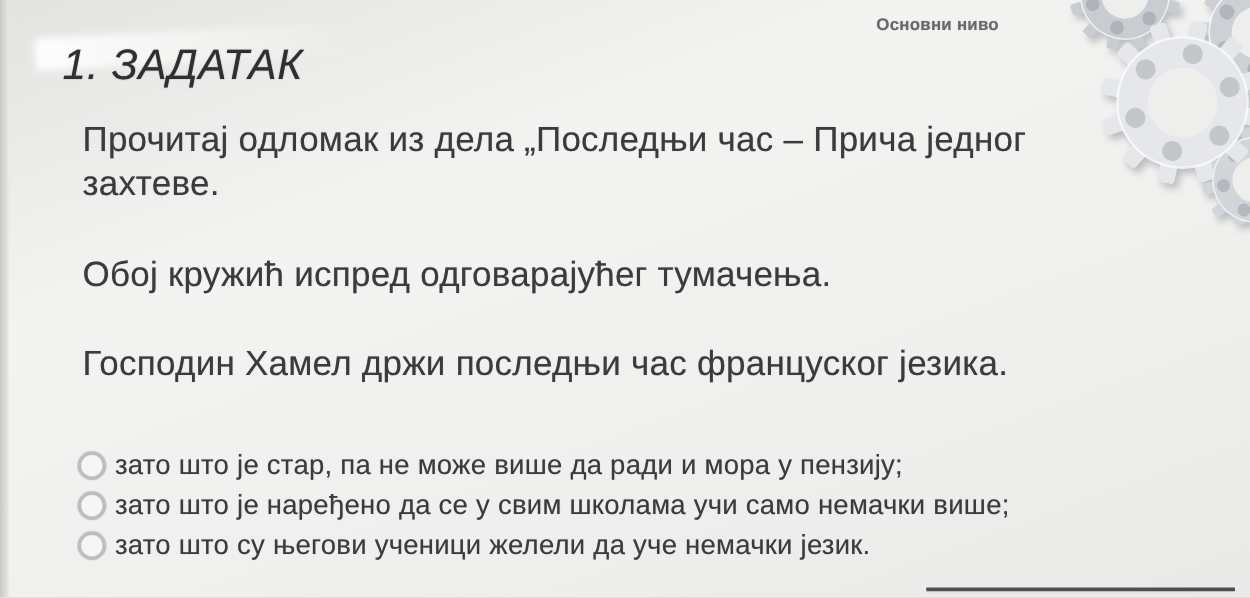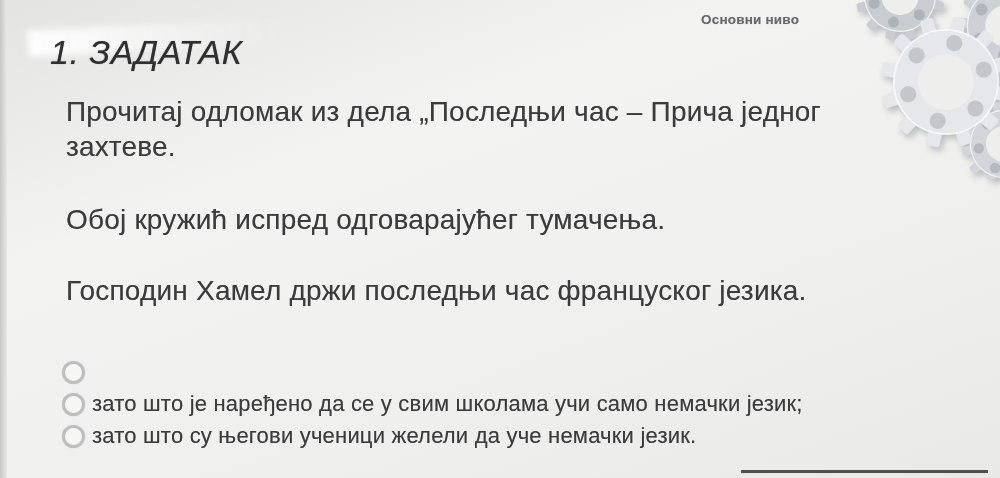--- a/index.html
+++ b/index.html
@@ -114,24 +114,25 @@
     <div>захтеве.</div>
   </div>
 
   <div class="para p2">Обој кружић испред одговарајућег тумачења.</div>
 
   <div class="para p3">Господин Хамел држи последњи час француског језика.</div>
 
   <div class="options">
     <div class="option" role="radio" aria-checked="false">
       <span class="radio"></span>
+      <span class="option-label">зато што је стар, па не може више да ради и мора у пензију;</span>
     </div>
     <div class="option" role="radio" aria-checked="false">
       <span class="radio"></span>
-      <span class="option-label">зато што је наређено да се у свим школама учи само немачки језик;</span>
+      <span class="option-label">зато што је наређено да се у свим школама учи само немачки више;</span>
     </div>
     <div class="option" role="radio" aria-checked="false">
       <span class="radio"></span>
       <span class="option-label">зато што су његови ученици желели да уче немачки језик.</span>
     </div>
   </div>
 
   <div class="cutoff"></div>
 
 </div>

